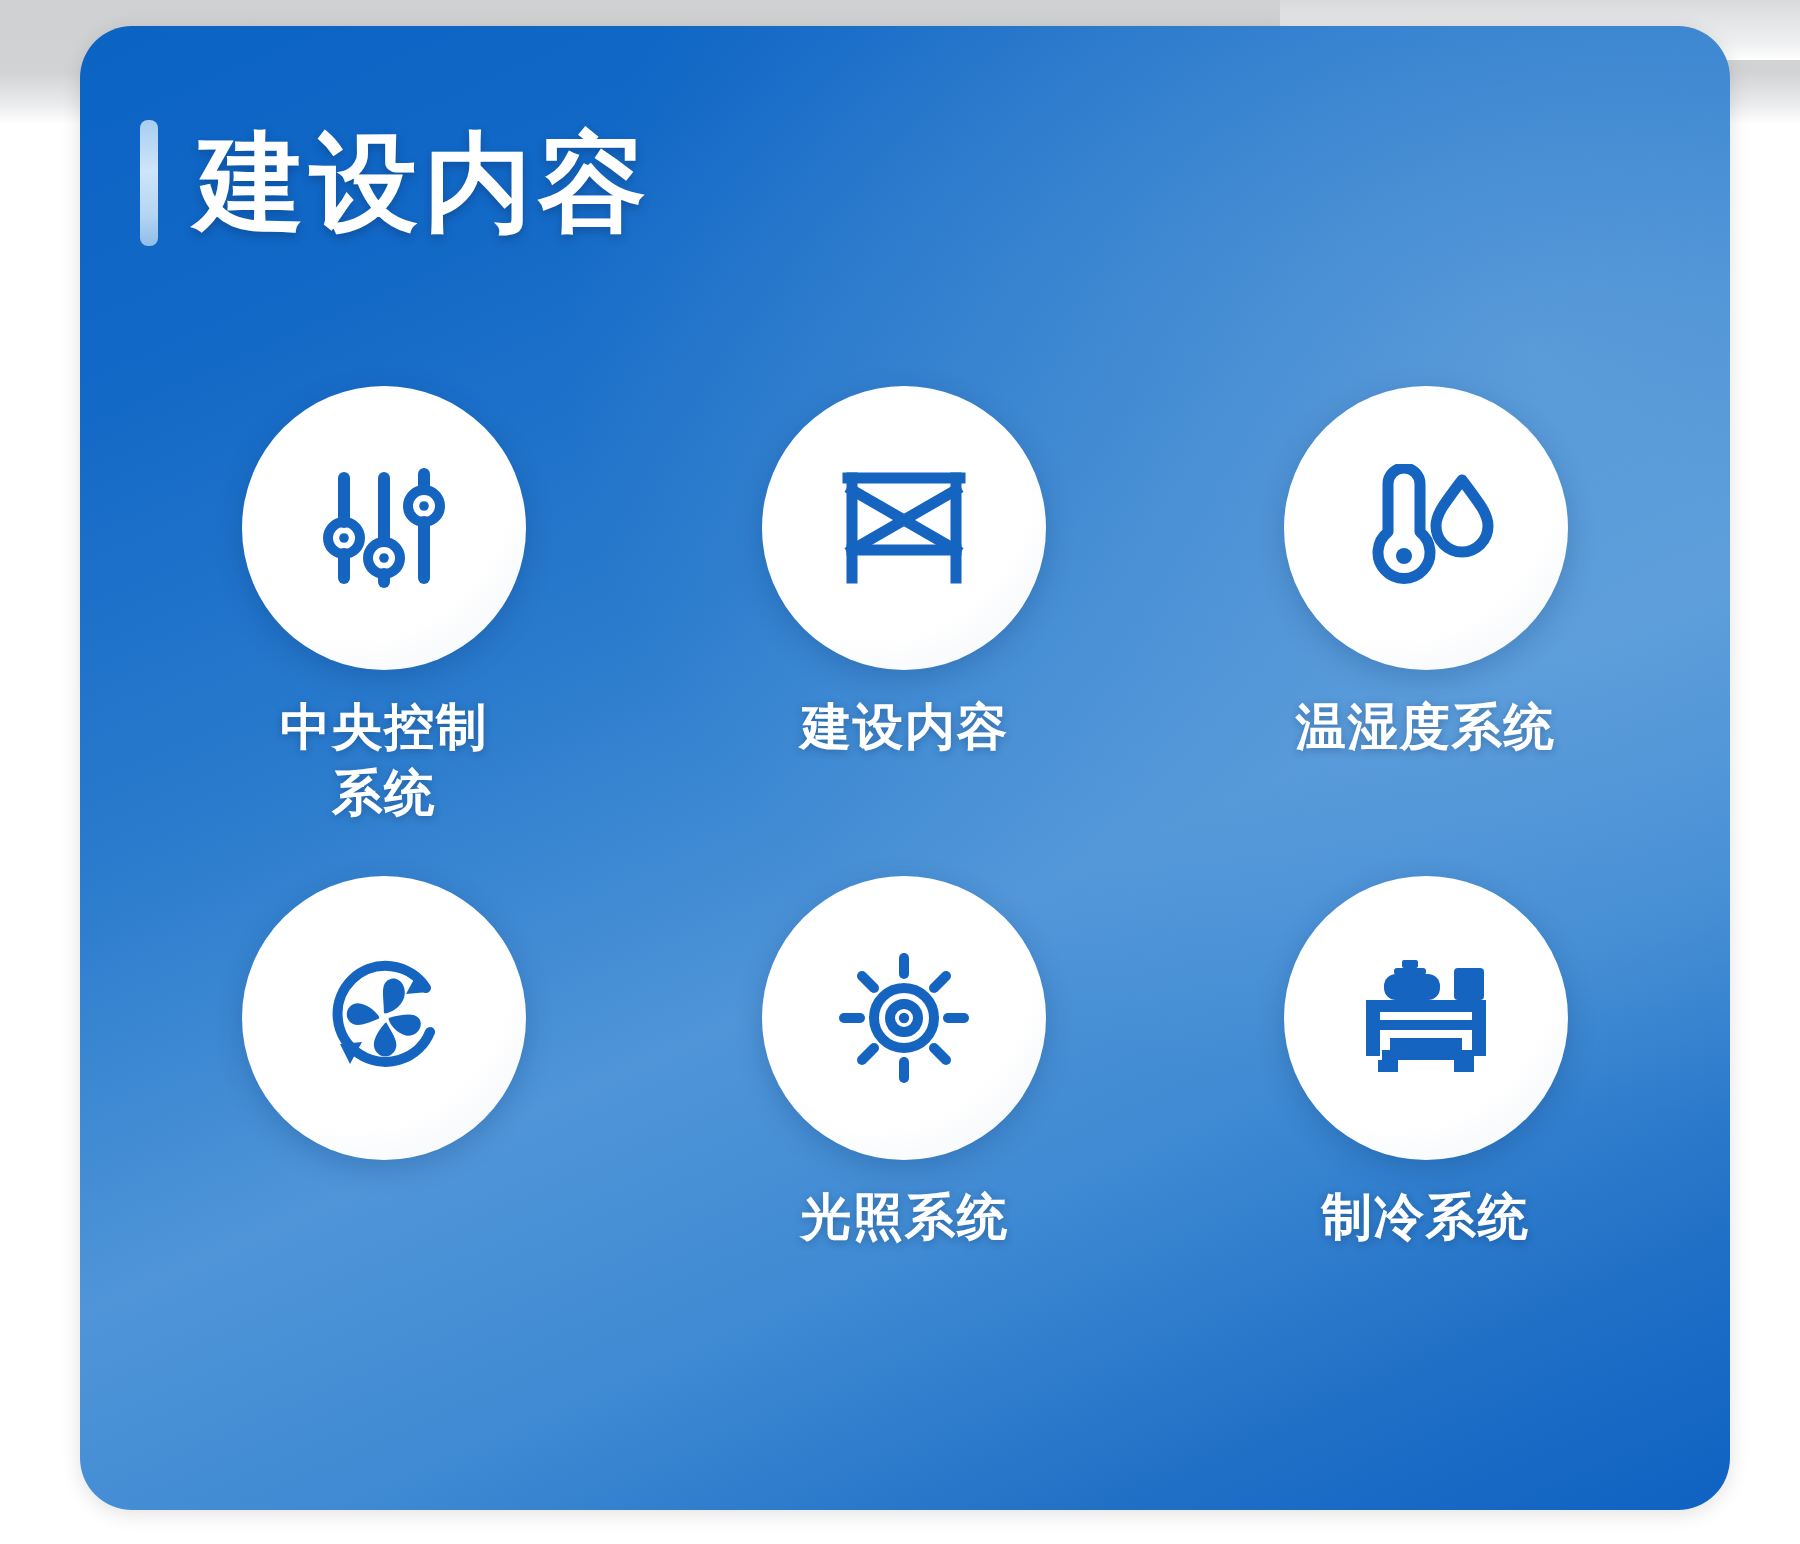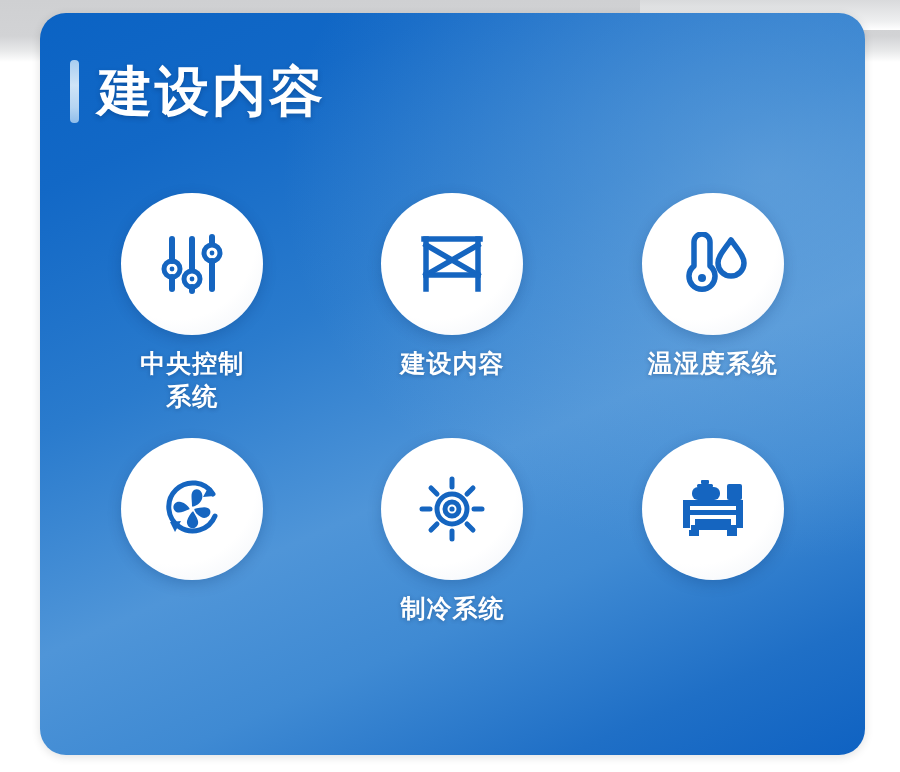--- a/index.html
+++ b/index.html
@@ -199,21 +199,21 @@
               <line x1="34" y1="56" x2="34" y2="64"></line>
               <line x1="4" y1="34" x2="12" y2="34"></line>
               <line x1="56" y1="34" x2="64" y2="34"></line>
               <line x1="13" y1="13" x2="19" y2="19"></line>
               <line x1="49" y1="49" x2="55" y2="55"></line>
               <line x1="55" y1="13" x2="49" y2="19"></line>
               <line x1="19" y1="49" x2="13" y2="55"></line>
             </svg>
           </span>
         </div>
-        <div class="label">制冷系统</div>
+        <div class="label">光照系统</div>
       </div>
 
       <div class="cell">
         <div class="circle">
           <span>
             <svg width="76" height="62" viewBox="0 0 76 62" fill="#1565c0">
               <rect x="26" y="2" width="8" height="4" rx="1"></rect>
               <rect x="22" y="6" width="16" height="3.5" rx="1.5"></rect>
               <rect x="17" y="9" width="28" height="13" rx="6"></rect>
               <rect x="52" y="6" width="15" height="16" rx="2"></rect>
@@ -222,17 +222,18 @@
               <rect x="8" y="28" width="7" height="22"></rect>
               <rect x="61" y="28" width="7" height="22"></rect>
               <rect x="15" y="32" width="46" height="5"></rect>
               <rect x="20" y="41" width="36" height="6"></rect>
               <rect x="16" y="47" width="46" height="5"></rect>
               <rect x="14" y="52" width="10" height="6"></rect>
               <rect x="52" y="52" width="10" height="6"></rect>
             </svg>
           </span>
         </div>
+        <div class="label">制冷系统</div>
       </div>
 
     </div>
   </div>
 </div>
 
 </body></html>

